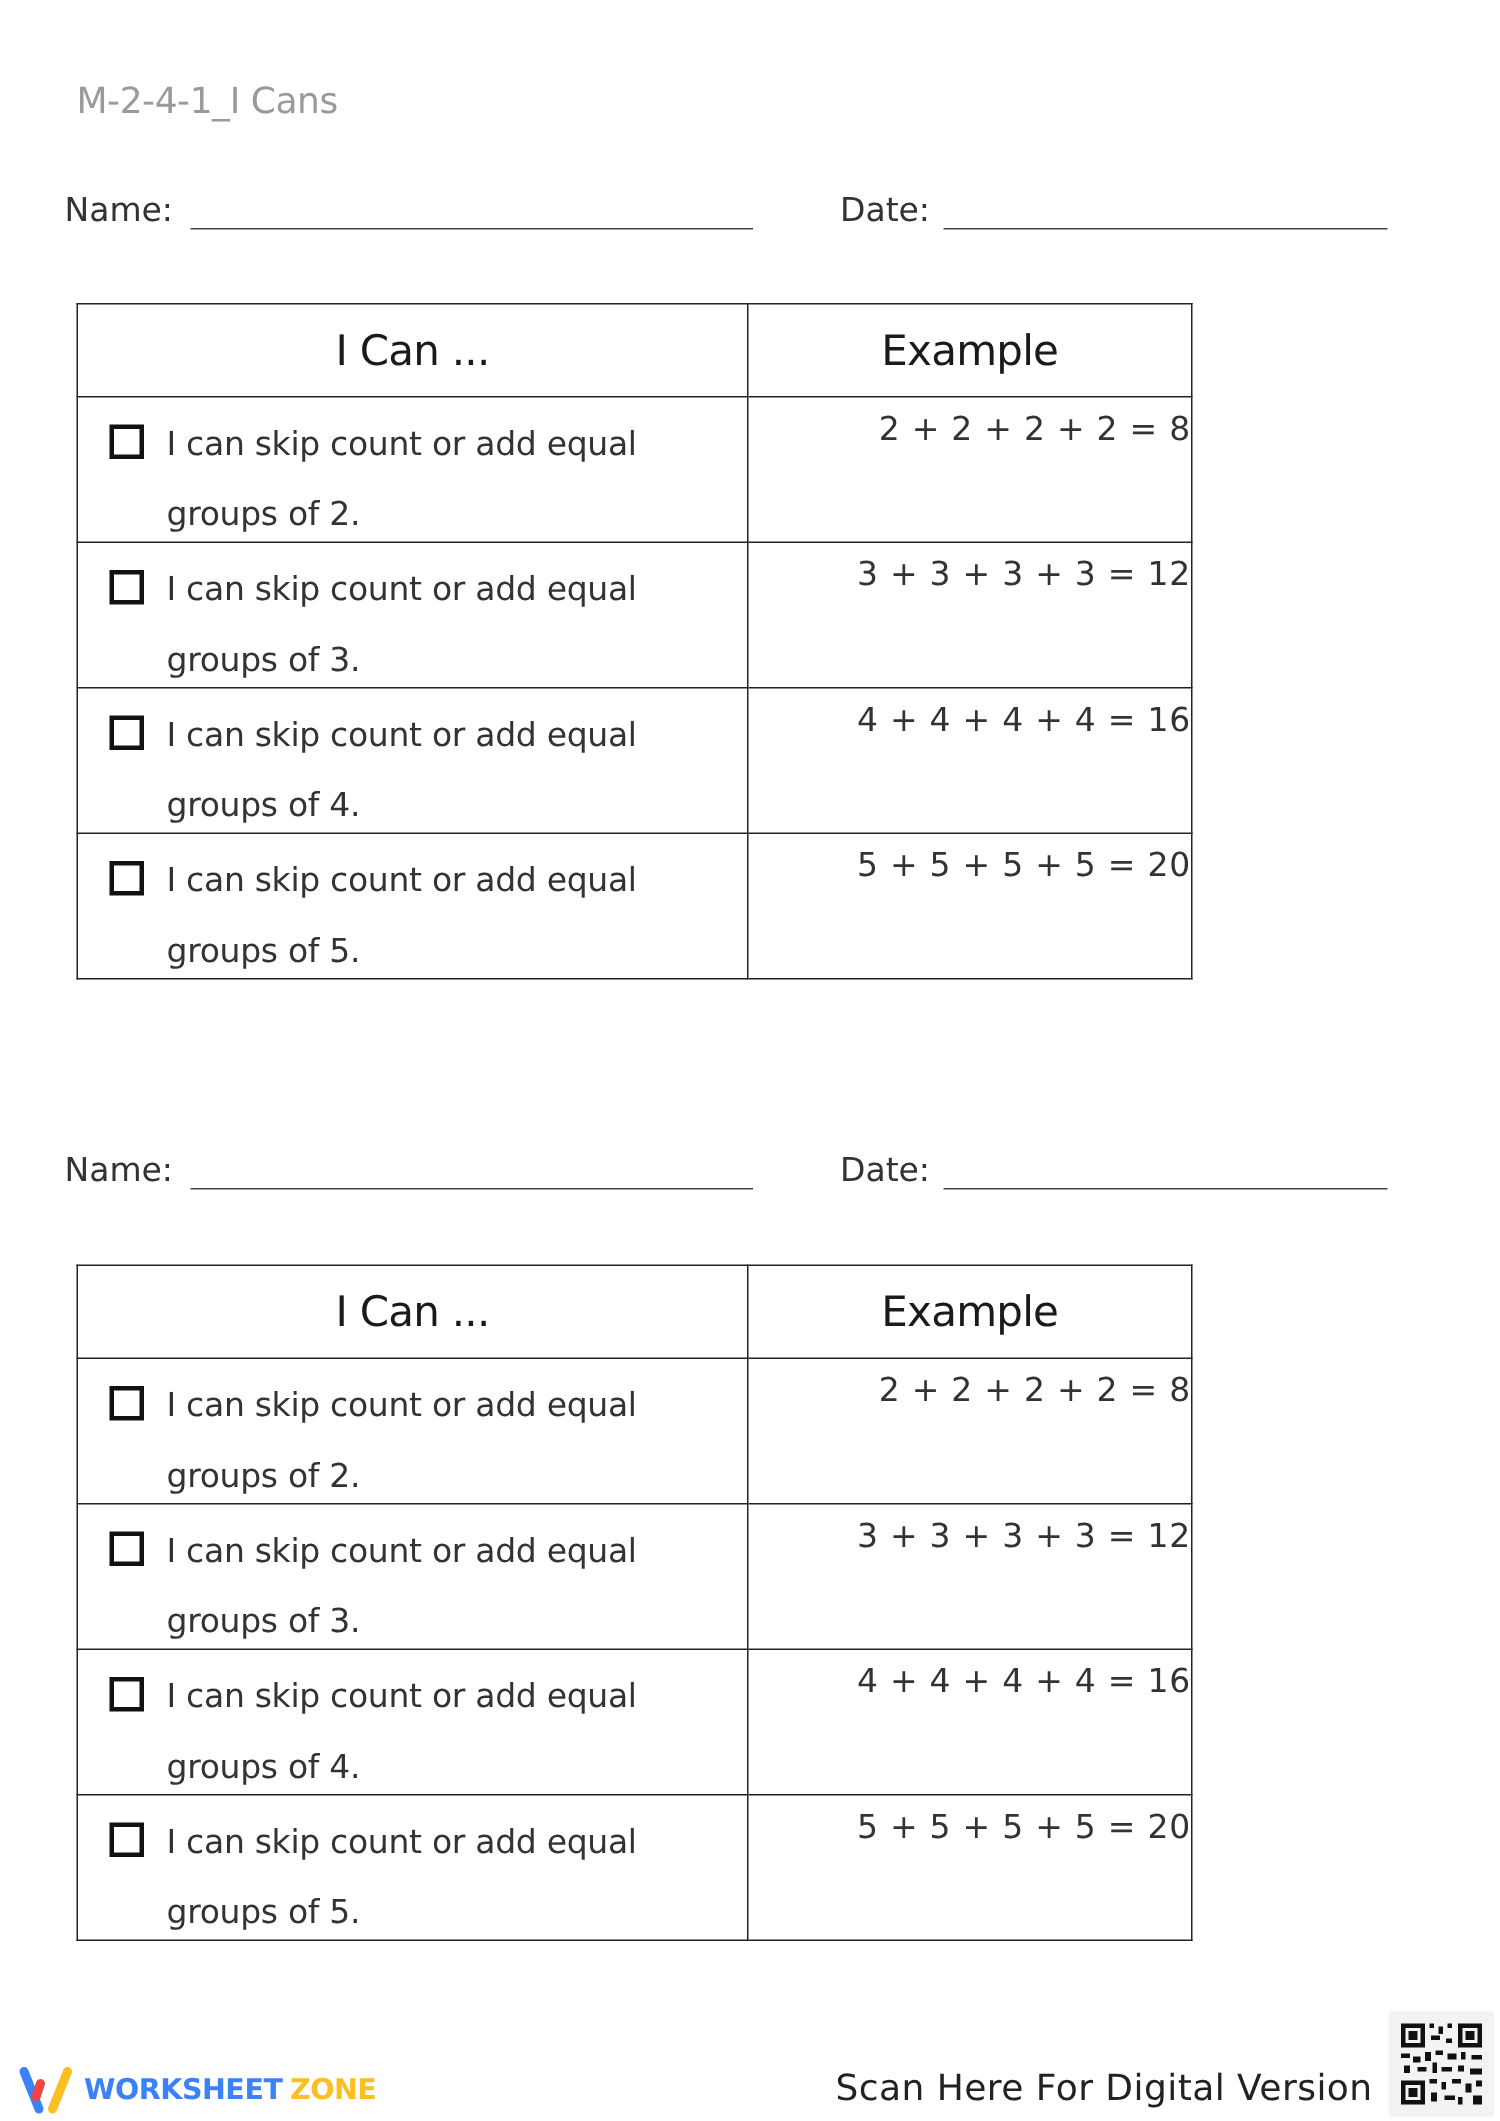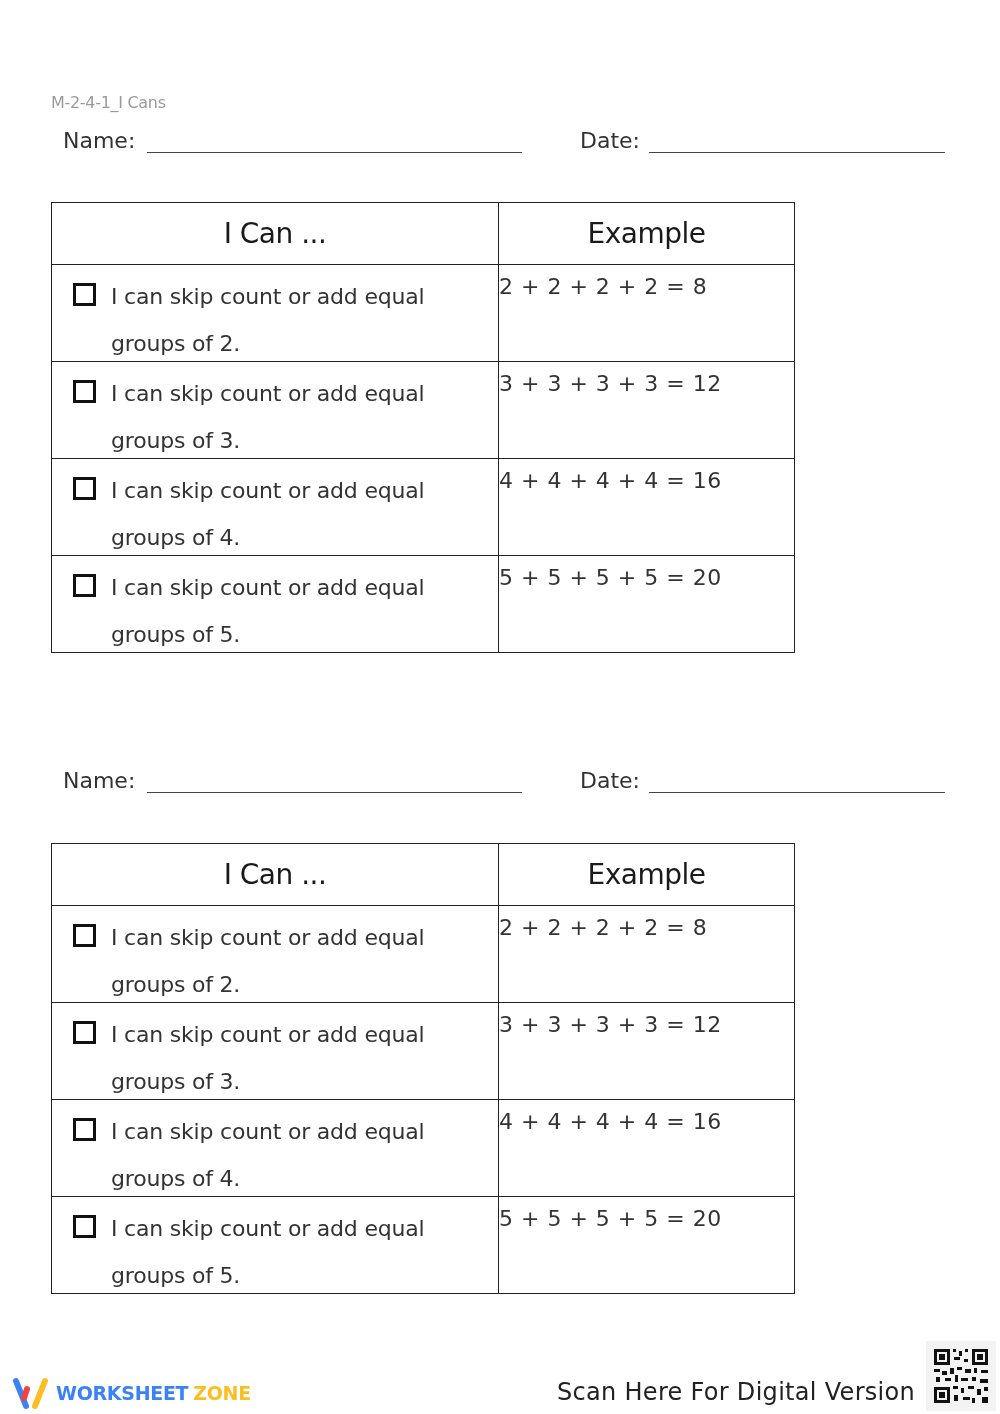--- a/index.html
+++ b/index.html
@@ -1,33 +1,33 @@
 <!DOCTYPE html>
 <html><head>
   <meta charset="utf-8">
   <style>
     html, body { margin: 0; padding: 0; background: #ffffff; }
     body { width: 1000px; height: 1414px; position: relative; overflow: hidden;
            font-family: "DejaVu Sans", sans-serif; color: #222; }
-    .doc-id { position: absolute; left: 51px; top: 53px; font-size: 16px; color: #9a9a9a; letter-spacing: -0.3px; margin-top: 40px; }
-    .namedate { position: absolute; left: 63px; width: 900px; height: 32px; font-size: 22px; color: #333; }
+    .doc-id { position: absolute; left: 51px; top: 53px; font-size: 24px; color: #9a9a9a; letter-spacing: -0.3px; }
+    .namedate { position: absolute; left: 43px; width: 900px; height: 32px; font-size: 22px; color: #333; }
     .namedate .name-label { position: absolute; left: 0; top: 0; }
     .namedate .name-line { position: absolute; left: 84px; top: 24px; width: 375px; border-bottom: 1.5px solid #444; }
     .namedate .date-label { position: absolute; left: 517px; top: 0; }
     .namedate .date-line { position: absolute; left: 586px; top: 24px; width: 296px; border-bottom: 1.5px solid #444; }
 
     table.ican { position: absolute; left: 51px; width: 744px; border-collapse: collapse; table-layout: fixed; }
     table.ican th, table.ican td { border: 1.5px solid #222; }
     table.ican th { height: 59px; font-weight: normal; font-size: 28px; color: #1a1a1a; text-align: center; letter-spacing: -0.5px; }
     table.ican td { height: 96px; vertical-align: top; padding: 0; }
     .col1 { width: 447px; }
     .cell-left { position: relative; height: 96px; }
     .chk { position: absolute; left: 21px; top: 18px; width: 17px; height: 17px; border: 3px solid #111; background: #fff; }
     .skill { position: absolute; left: 59px; top: 8px; width: 370px; font-size: 22px; line-height: 47px; color: #333; letter-spacing: -0.2px; }
-    .example { text-align: left; font-size: 22px; padding-top: 9px; color: #333; letter-spacing: 0.5px; }
+    .example { text-align: right; font-size: 22px; padding-top: 9px; color: #333; letter-spacing: 0.5px; }
 
     .footer-logo { position: absolute; left: 10px; top: 1376px; height: 34px; display: flex; align-items: center; text-align: center; }
     .logo-mark { width: 42px; height: 34px; }
     .logo-text { font-family: "DejaVu Sans", sans-serif; font-weight: bold; font-size: 19px; margin-left: 4px; letter-spacing: -0.3px; }
     .logo-w { color: #3b82f6; }
     .logo-z { color: #fbbf24; margin-left: 5px; }
     .scan-text { position: absolute; left: 557px; top: 1378px; font-size: 24px; color: #222; letter-spacing: 0.3px; }
     .qr { position: absolute; left: 926px; top: 1341px; width: 70px; height: 70px; background: #f2f2f2; }
   </style>
 </head>

